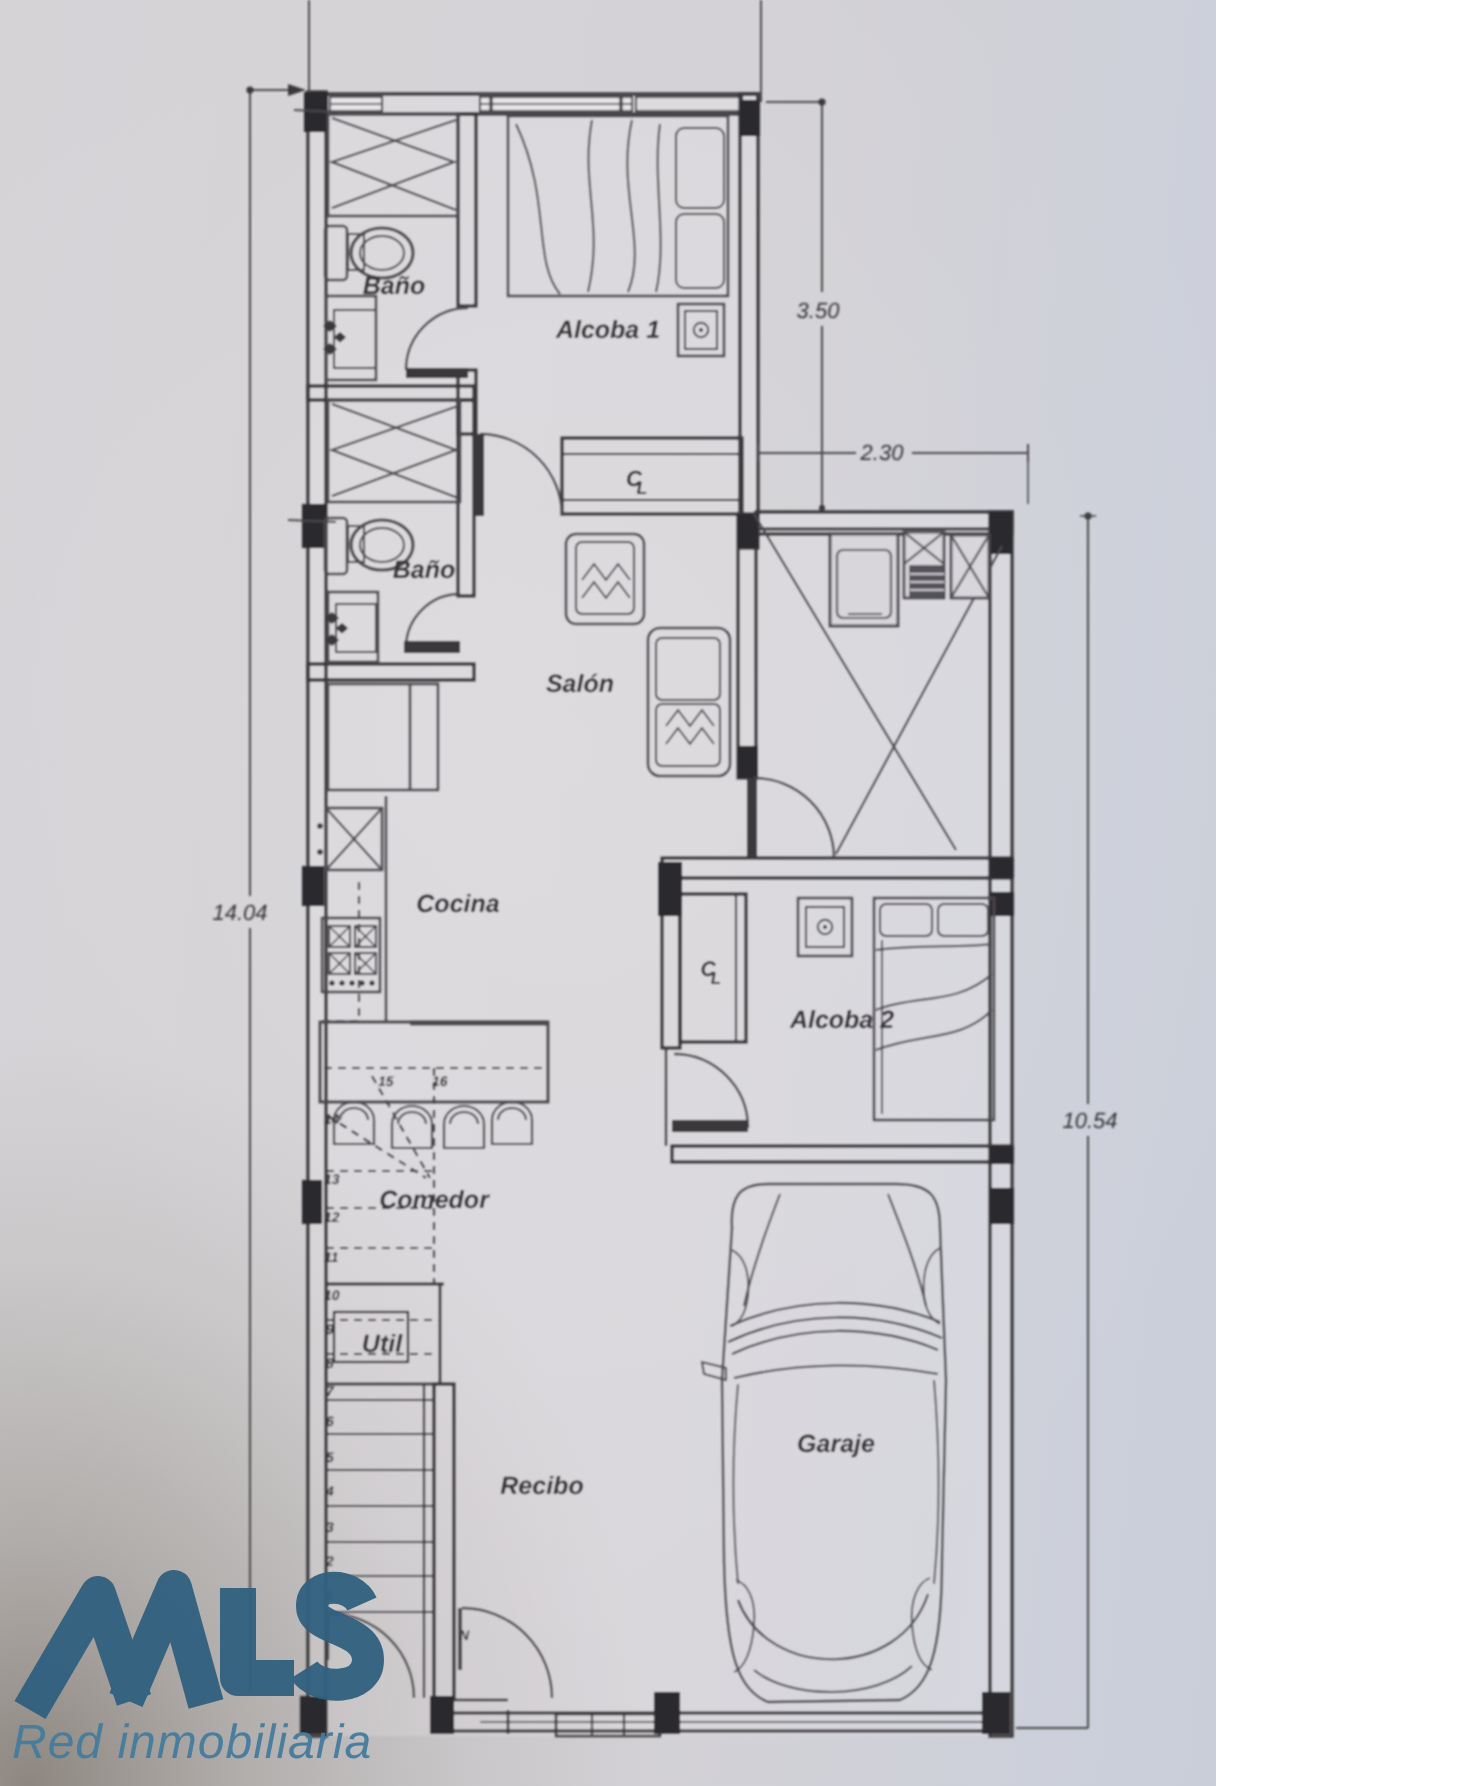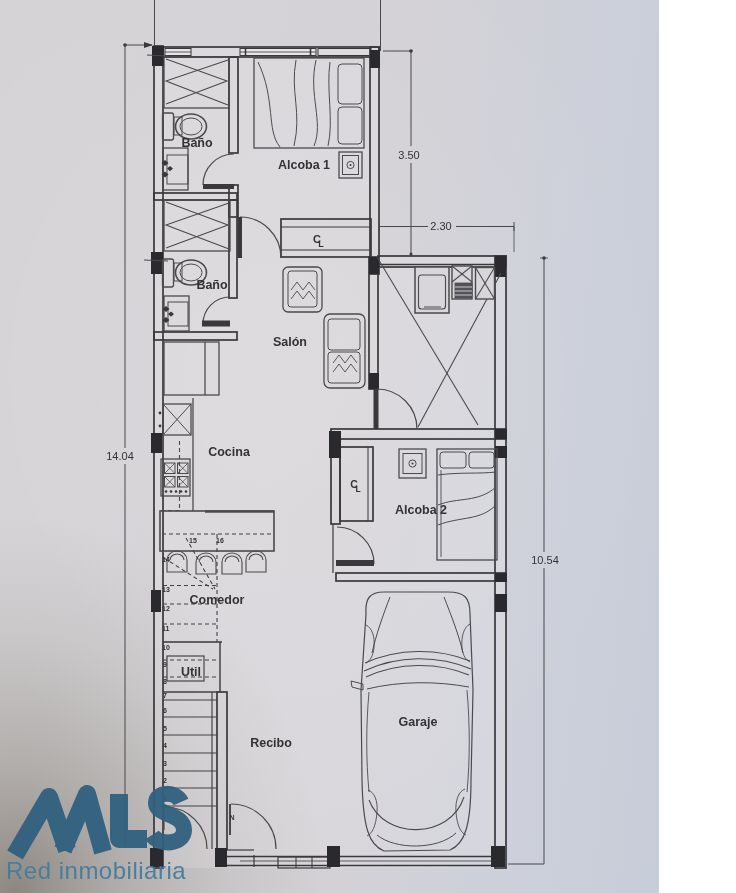--- a/index.html
+++ b/index.html
@@ -1,16 +1,16 @@
 <!DOCTYPE html>
 <html><head>
 <meta charset="utf-8">
 <style>
   html,body{margin:0;padding:0;}
-  .page{position:relative;width:659px;height:893px;overflow:hidden;font-family:"Liberation Sans",sans-serif;}
+  .page{position:relative;width:608px;height:893px;overflow:hidden;font-family:"Liberation Sans",sans-serif;font-style:italic;}
   svg{position:absolute;left:0;top:0;}
   text{font-family:"Liberation Sans",sans-serif;}
 </style>
 </head>
 <body>
 <div class="page">
 <svg width="736" height="893" viewBox="0 0 736 893">
 <defs>
   <linearGradient id="paper" x1="0" y1="0" x2="1" y2="0.12">
     <stop offset="0" stop-color="#d5d3d6"></stop>

